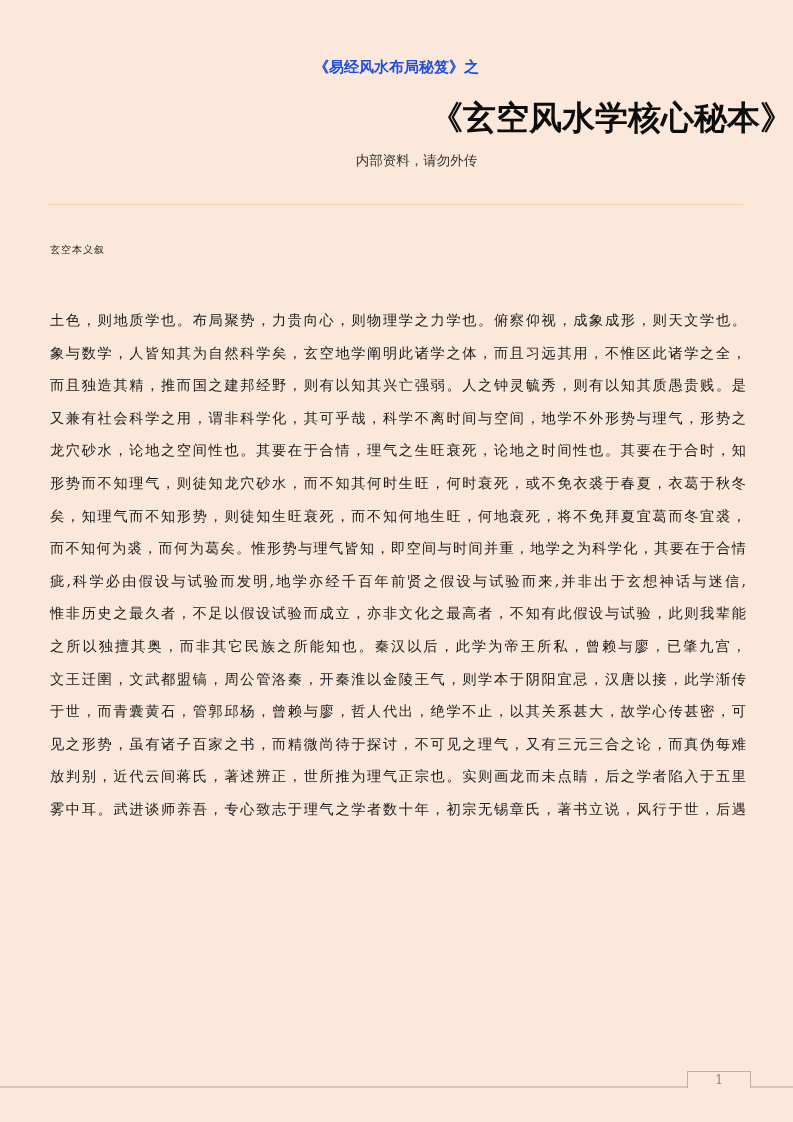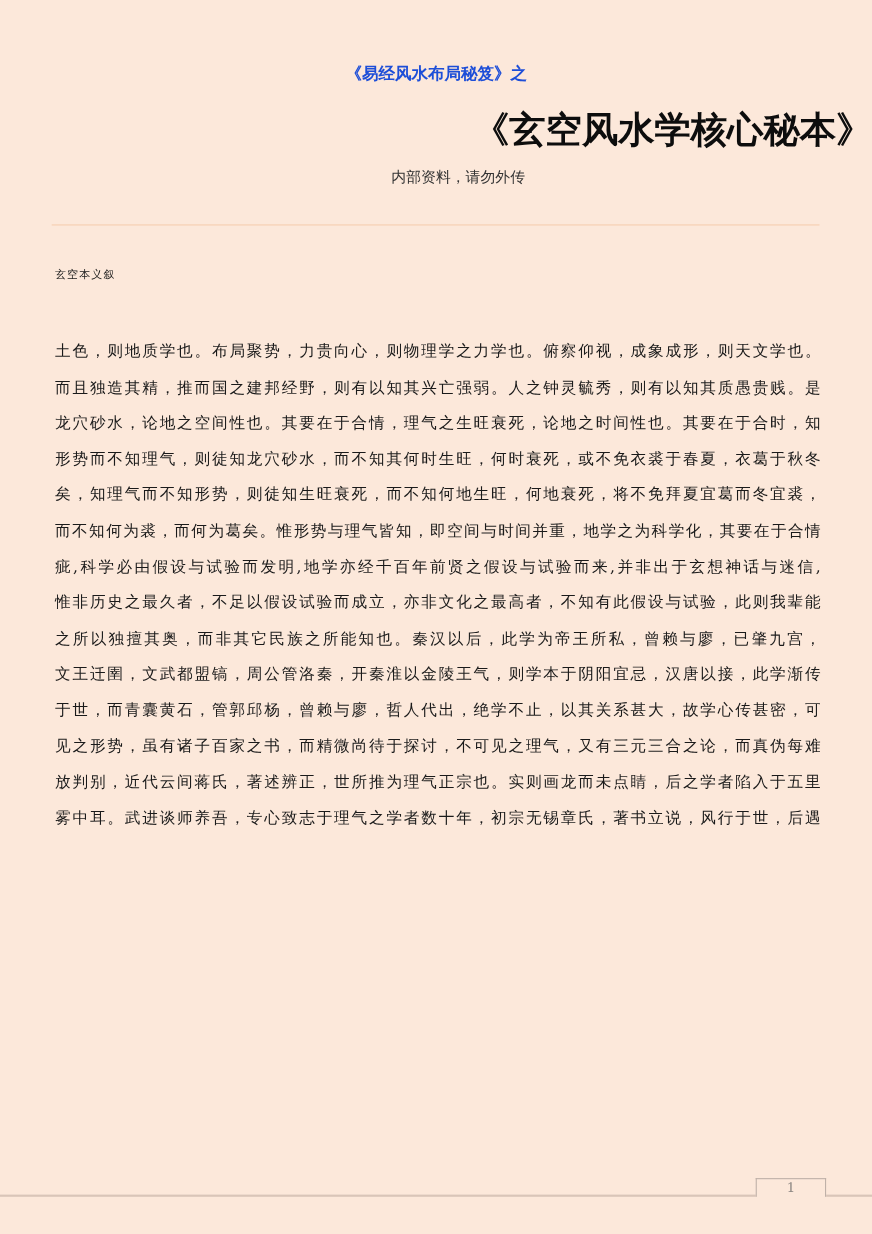--- a/index.html
+++ b/index.html
@@ -120,21 +120,23 @@
 
 <div class="series-title">《易经风水布局秘笈》之</div>
 <div class="main-title">《玄空风水学核心秘本》</div>
 <div class="subtitle">内部资料，请勿外传</div>
 <div class="header-divider"></div>
 
 <div class="section-heading">玄空本义叙</div>
 
 <div class="body-text">
   <span class="body-line">土色，则地质学也。布局聚势，力贵向心，则物理学之力学也。俯察仰视，成象成形，则天文学也。</span>
+  <span class="body-line">象与数学，人皆知其为自然科学矣，玄空地学阐明此诸学之体，而且习远其用，不惟区此诸学之全，</span>
   <span class="body-line">而且独造其精，推而国之建邦经野，则有以知其兴亡强弱。人之钟灵毓秀，则有以知其质愚贵贱。是</span>
+  <span class="body-line">又兼有社会科学之用，谓非科学化，其可乎哉，科学不离时间与空间，地学不外形势与理气，形势之</span>
   <span class="body-line">龙穴砂水，论地之空间性也。其要在于合情，理气之生旺衰死，论地之时间性也。其要在于合时，知</span>
   <span class="body-line">形势而不知理气，则徒知龙穴砂水，而不知其何时生旺，何时衰死，或不免衣裘于春夏，衣葛于秋冬</span>
   <span class="body-line">矣，知理气而不知形势，则徒知生旺衰死，而不知何地生旺，何地衰死，将不免拜夏宜葛而冬宜裘，</span>
   <span class="body-line">而不知何为裘，而何为葛矣。惟形势与理气皆知，即空间与时间并重，地学之为科学化，其要在于合情</span>
   <span class="body-line">疵,科学必由假设与试验而发明,地学亦经千百年前贤之假设与试验而来,并非出于玄想神话与迷信,</span>
   <span class="body-line">惟非历史之最久者，不足以假设试验而成立，亦非文化之最高者，不知有此假设与试验，此则我辈能</span>
   <span class="body-line">之所以独擅其奥，而非其它民族之所能知也。秦汉以后，此学为帝王所私，曾赖与廖，已肇九宫，</span>
   <span class="body-line">文王迁圉，文武都盟镐，周公管洛秦，开秦淮以金陵王气，则学本于阴阳宜忌，汉唐以接，此学渐传</span>
   <span class="body-line">于世，而青囊黄石，管郭邱杨，曾赖与廖，哲人代出，绝学不止，以其关系甚大，故学心传甚密，可</span>
   <span class="body-line">见之形势，虽有诸子百家之书，而精微尚待于探讨，不可见之理气，又有三元三合之论，而真伪每难</span>

